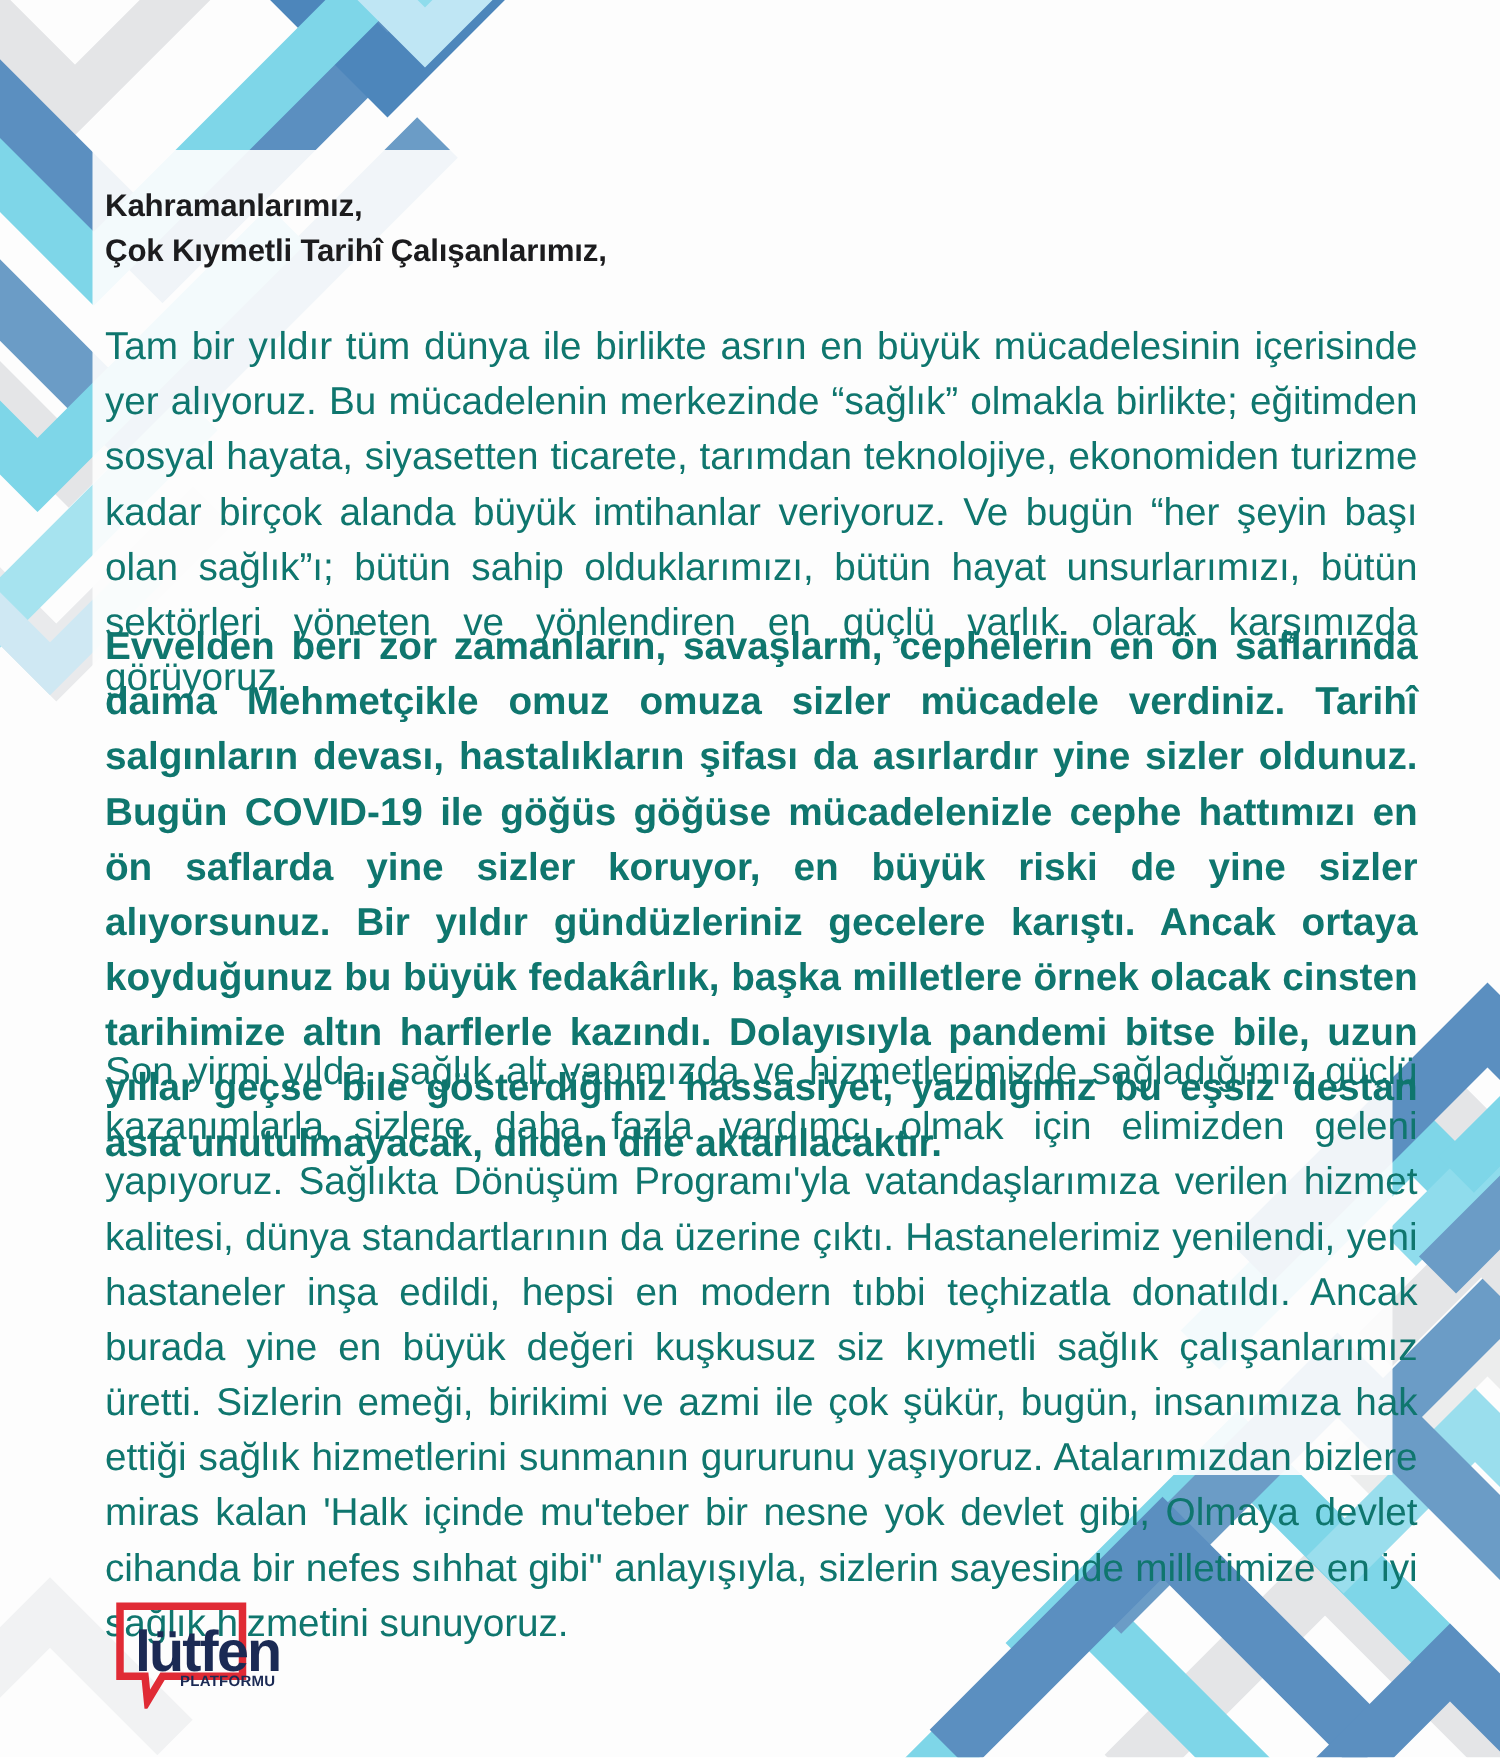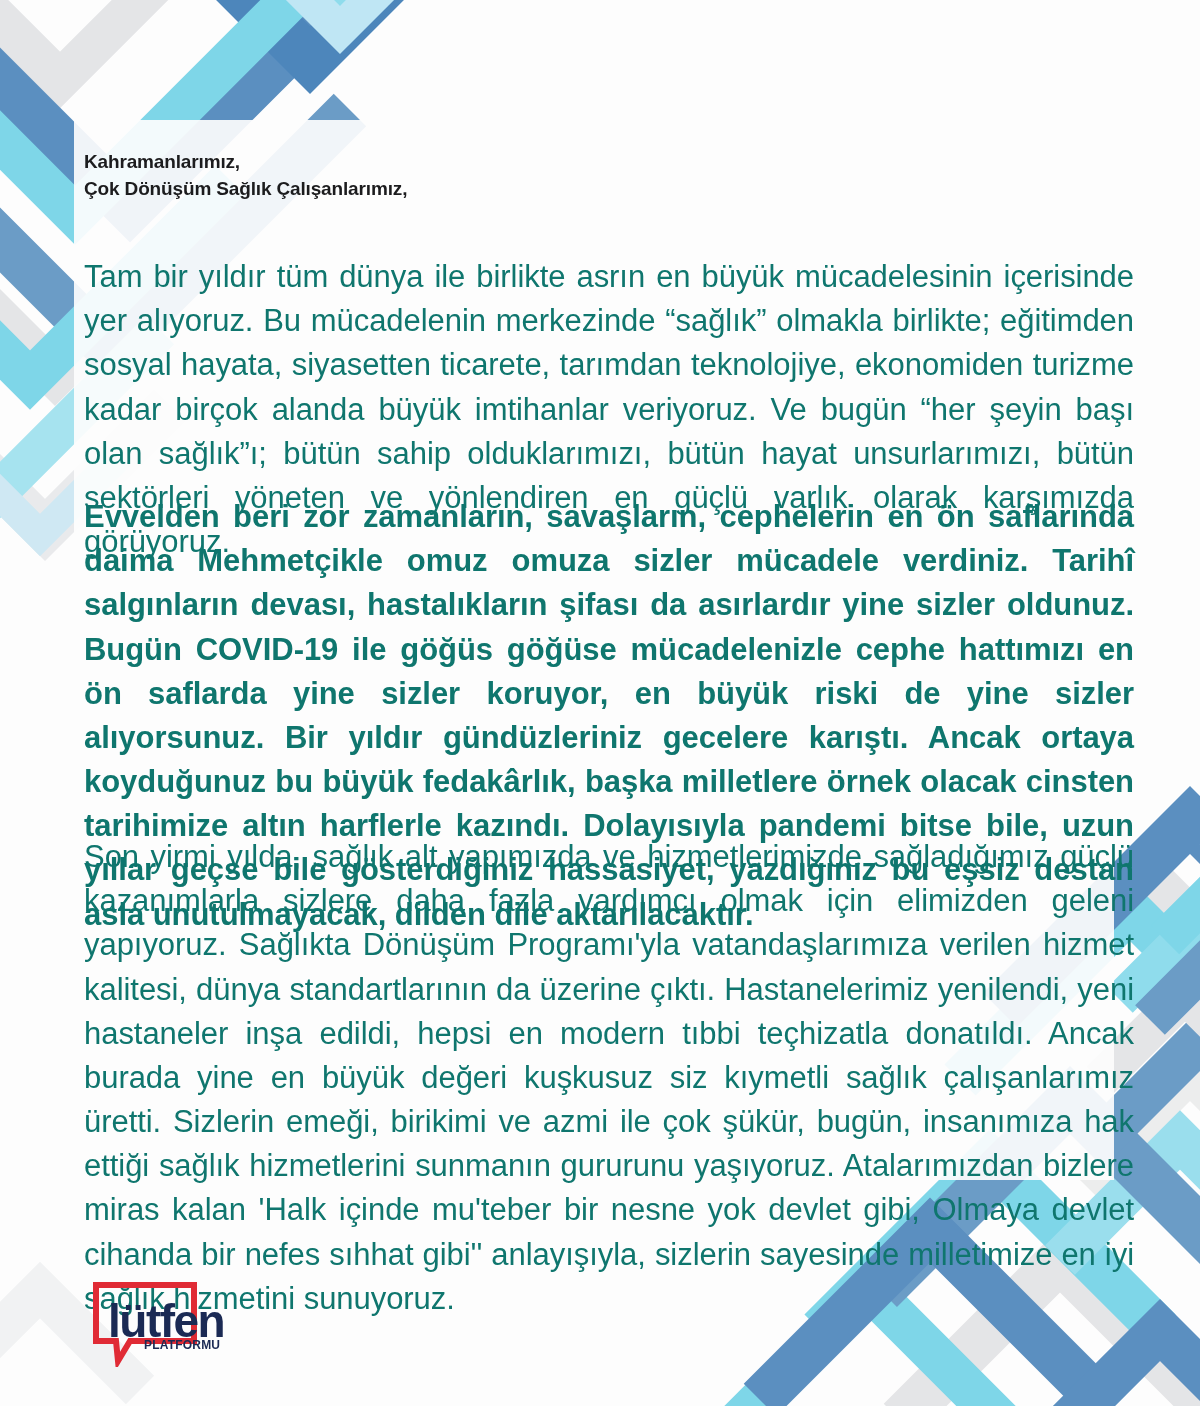--- a/index.html
+++ b/index.html
@@ -32,21 +32,21 @@
     position: absolute;
     inset: 0;
     z-index: 2;
   }
 
   .salutation {
     position: absolute;
     left: 84px;
     top: 148px;
     width: 900px;
-    font-size: 19px;
+    font-size: 25px;
     font-weight: bold;
     line-height: 1.43;
     color: #1c1c1e;
     letter-spacing: -0.15px;
   }
   .salutation-line { display: block; white-space: nowrap; }
 
   .body-block {
     position: absolute;
     left: 84px;
@@ -138,21 +138,21 @@
       <polyline class="chv" stroke="#f1f2f3" stroke-width="40" points="-60,1390 40,1290 140,1390"></polyline>
     </g>
 
     <rect x="74" y="120" width="1040" height="1060" fill="#fdfdfd" opacity="0.92"></rect>
   </svg>
 
   <div id="content">
 
     <div class="salutation">
       <span class="salutation-line">Kahramanlarımız,</span>
-      <span class="salutation-line">Çok Dönüşüm Sağlık Çalışanlarımız,</span>
+      <span class="salutation-line">Çok Kıymetli Tarihî Çalışanlarımız,</span>
     </div>
 
     <div class="body-block" id="para-1">
       <p>Tam bir yıldır tüm dünya ile birlikte asrın en büyük mücadelesinin içerisinde yer alıyoruz. Bu mücadelenin merkezinde “sağlık” olmakla birlikte; eğitimden sosyal hayata, siyasetten ticarete, tarımdan teknolojiye, ekonomiden turizme kadar birçok alanda büyük imtihanlar veriyoruz. Ve bugün “her şeyin başı olan sağlık”ı; bütün sahip olduklarımızı, bütün hayat unsurlarımızı, bütün sektörleri yöneten ve yönlendiren en güçlü varlık olarak karşımızda görüyoruz.</p>
     </div>
 
     <div class="body-block" id="para-2">
       <p>Evvelden beri zor zamanların, savaşların, cephelerin en ön saflarında daima Mehmetçikle omuz omuza sizler mücadele verdiniz. Tarihî salgınların devası, hastalıkların şifası da asırlardır yine sizler oldunuz. Bugün COVID-19 ile göğüs göğüse mücadelenizle cephe hattımızı en ön saflarda yine sizler koruyor, en büyük riski de yine sizler alıyorsunuz. Bir yıldır gündüzleriniz gecelere karıştı. Ancak ortaya koyduğunuz bu büyük fedakârlık, başka milletlere örnek olacak cinsten tarihimize altın harflerle kazındı. Dolayısıyla pandemi bitse bile, uzun yıllar geçse bile gösterdiğiniz hassasiyet, yazdığınız bu eşsiz destan asla unutulmayacak, dilden dile aktarılacaktır.</p>
     </div>
 

